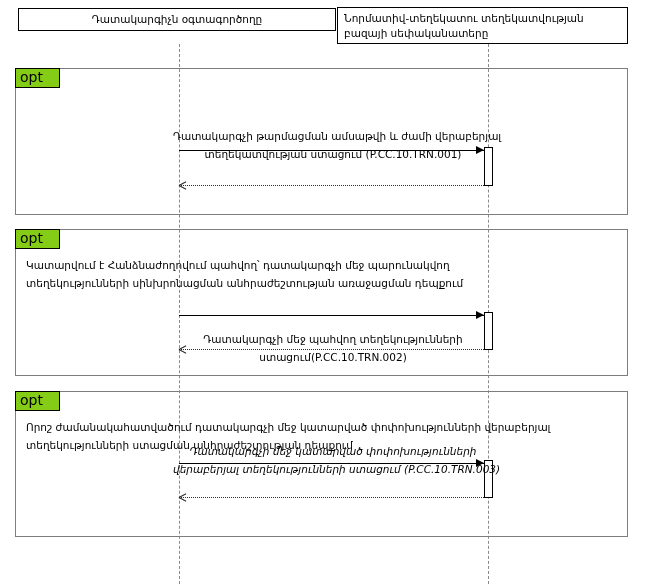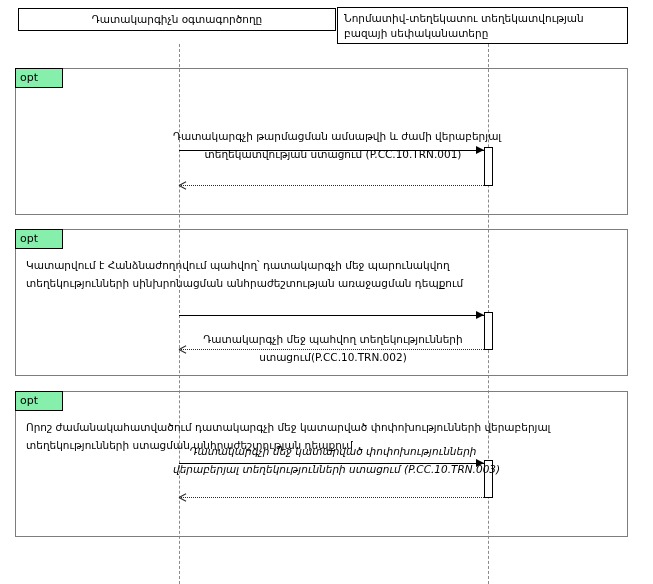--- a/index.html
+++ b/index.html
@@ -53,24 +53,24 @@
     border: 1px solid #7d7d7d;
     background: transparent;
     z-index: 3;
   }
   .fragment-label {
     position: absolute;
     left: -1px;
     top: -1px;
     box-sizing: border-box;
     border: 1px solid #000000;
-    background: #86efac;
-    font-size: 11px;
+    background: #84cc16;
+    font-size: 14px;
     line-height: 13px;
-    padding: 2px 24px 3px 4px;
+    padding: 2px 16px 3px 4px;
     font-family: "DejaVu Sans", "Liberation Sans", sans-serif;
   }
   .guard {
     position: absolute;
     left: 10px;
     font-size: 10.5px;
     line-height: 18px;
     white-space: nowrap;
   }
 

